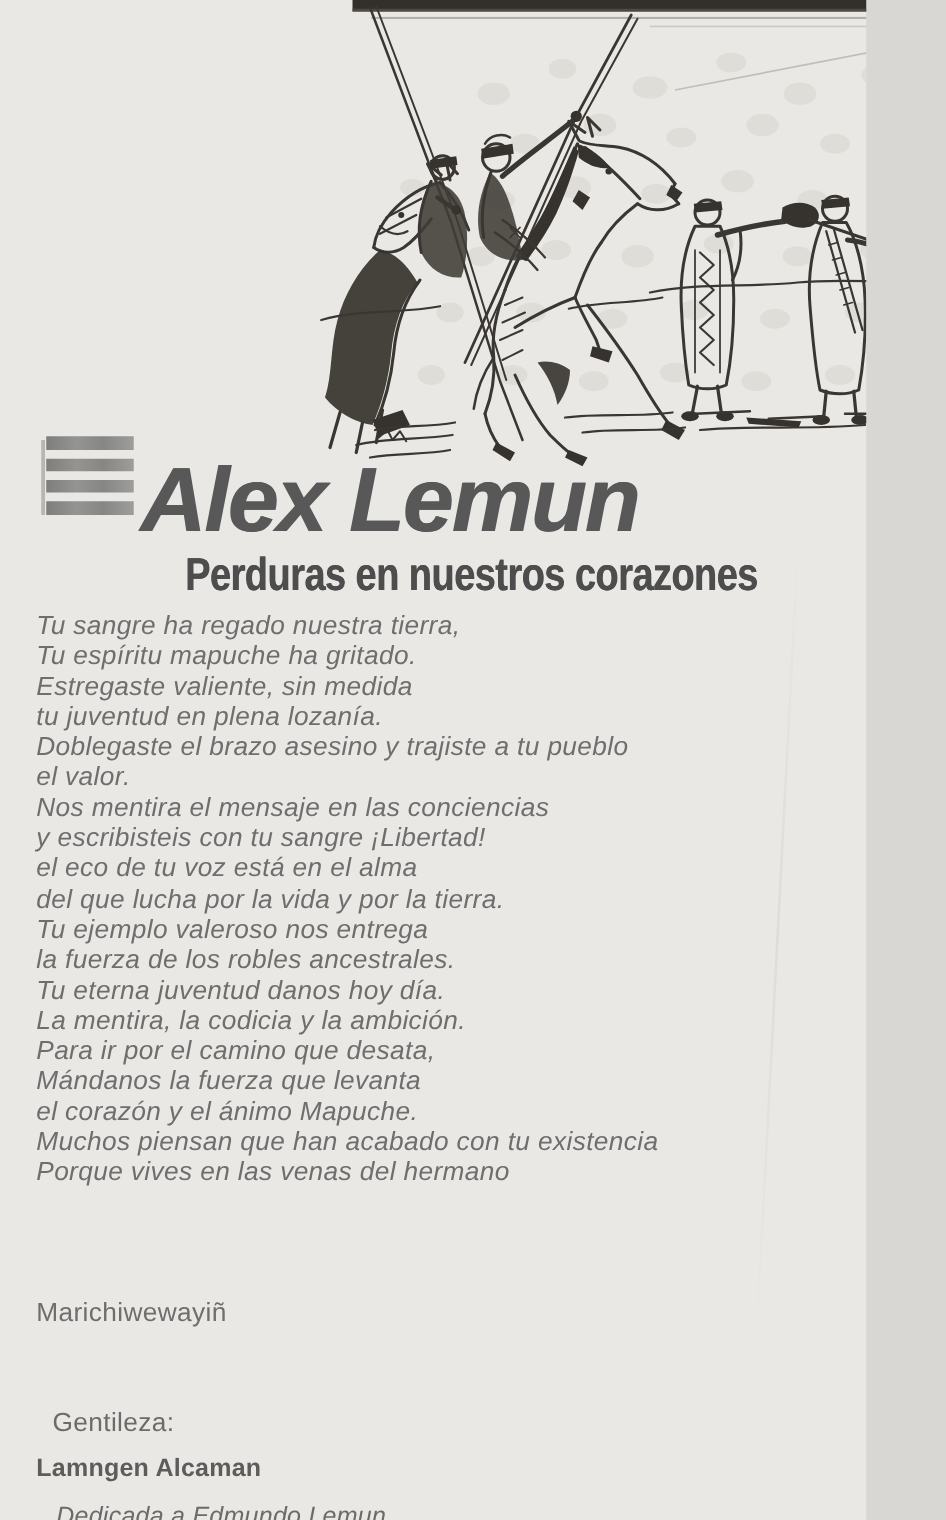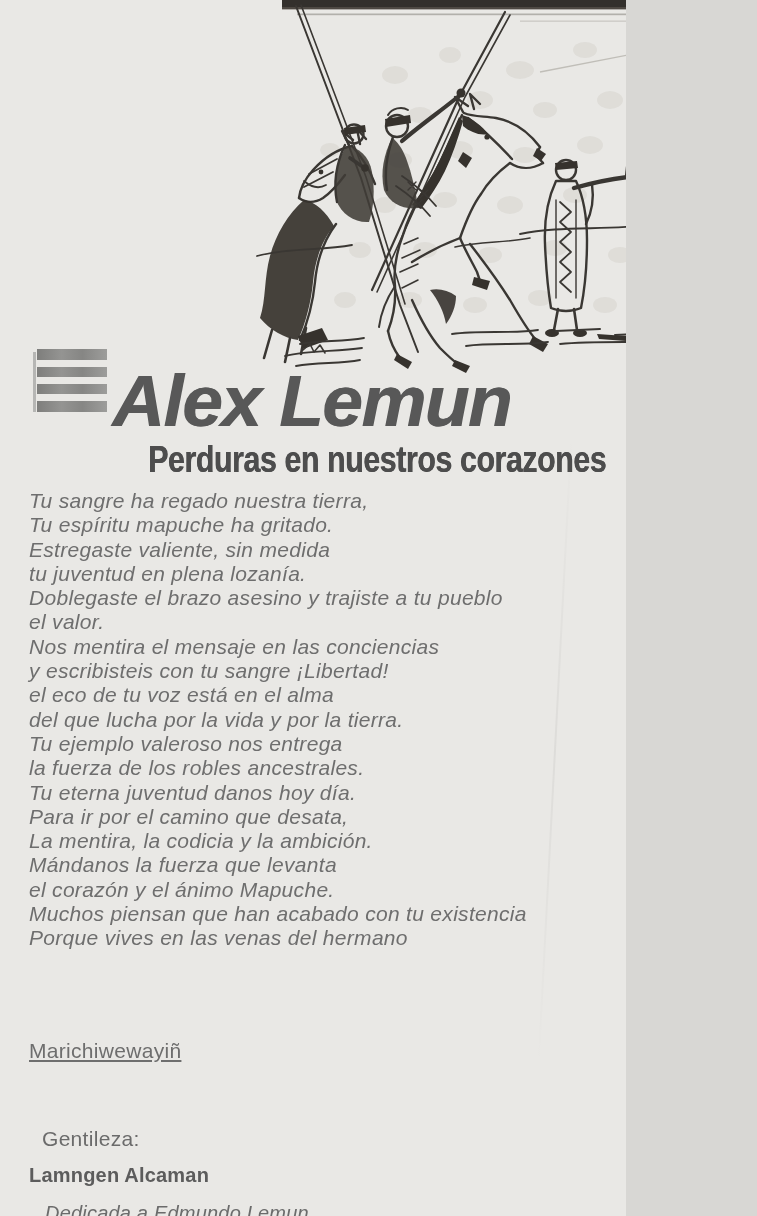--- a/index.html
+++ b/index.html
@@ -1,17 +1,17 @@
 <!DOCTYPE html>
 <html><head>
 <meta charset="utf-8">
 <style>
   html,body{margin:0;padding:0;background:#d8d7d4;}
   .page{
-    position:relative;width:626px;height:1216px;overflow:hidden;
+    position:relative;width:693px;height:1216px;overflow:hidden;
     font-family:"Liberation Sans",sans-serif;
     background:
       linear-gradient(160deg, rgba(0,0,0,0.025), rgba(0,0,0,0) 45%),
       linear-gradient(100deg,#eae9e6 0%,#edecd e 0%,#ecebe7 50%,#e6e5e1 100%);
     background-color:#e9e8e5;
   }
   .illustration{position:absolute;left:0;top:0;}
   .crease{position:absolute;right:70px;top:430px;width:2px;height:640px;
     background:linear-gradient(to bottom,rgba(0,0,0,0),rgba(0,0,0,0.05) 50%,rgba(0,0,0,0));
     transform:rotate(3deg);}
@@ -36,21 +36,21 @@
     transform:scaleX(0.82);transform-origin:left top;
     text-shadow:0.5px 0 0 currentColor;
   }
   .poem{
     position:absolute;left:29px;top:489px;width:600px;
     font-size:21px;line-height:24.3px;letter-spacing:0.3px;color:#6e6e6e;
   }
   .poem-line{white-space:nowrap;font-style:italic;}
   .closing{
     position:absolute;left:29px;top:1039px;margin:0;
-    font-size:21px;letter-spacing:0.3px;color:#6e6e6e;text-decoration:underline;
+    font-size:21px;letter-spacing:0.3px;color:#6e6e6e;
   }
   .credits{position:absolute;left:29px;top:1113px;}
   .credits-label{margin:13px;font-size:21px;line-height:25px;letter-spacing:0.3px;color:#6b6b6b;}
   .credits-name{margin:0;font-size:20px;line-height:22px;letter-spacing:0.2px;font-weight:bold;color:#5c5c5c;}
   .credits-dedication{margin:16px;font-size:20px;line-height:22px;letter-spacing:0.2px;font-style:italic;color:#6b6b6b;}
 </style>
 </head>
 <body>
 
 <div class="page">
@@ -262,22 +262,22 @@
       <div class="poem-line">tu juventud en plena lozanía.</div>
       <div class="poem-line">Doblegaste el brazo asesino y trajiste a tu pueblo</div>
       <div class="poem-line">el valor.</div>
       <div class="poem-line">Nos mentira el mensaje en las conciencias</div>
       <div class="poem-line">y escribisteis con tu sangre ¡Libertad!</div>
       <div class="poem-line">el eco de tu voz está en el alma</div>
       <div class="poem-line">del que lucha por la vida y por la tierra.</div>
       <div class="poem-line">Tu ejemplo valeroso nos entrega</div>
       <div class="poem-line">la fuerza de los robles ancestrales.</div>
       <div class="poem-line">Tu eterna juventud danos hoy día.</div>
+      <div class="poem-line">La mentira, la codicia y la ambición.</div>
       <div class="poem-line">Para ir por el camino que desata,</div>
-      <div class="poem-line">La mentira, la codicia y la ambición.</div>
       <div class="poem-line">Mándanos la fuerza que levanta</div>
       <div class="poem-line">el corazón y el ánimo Mapuche.</div>
       <div class="poem-line">Muchos piensan que han acabado con tu existencia</div>
       <div class="poem-line">Porque vives en las venas del hermano</div>
     </div>
 
   <p class="closing">Marichiwewayiñ</p>
 
   <div class="credits">
     <p class="credits-label">Gentileza:</p>

